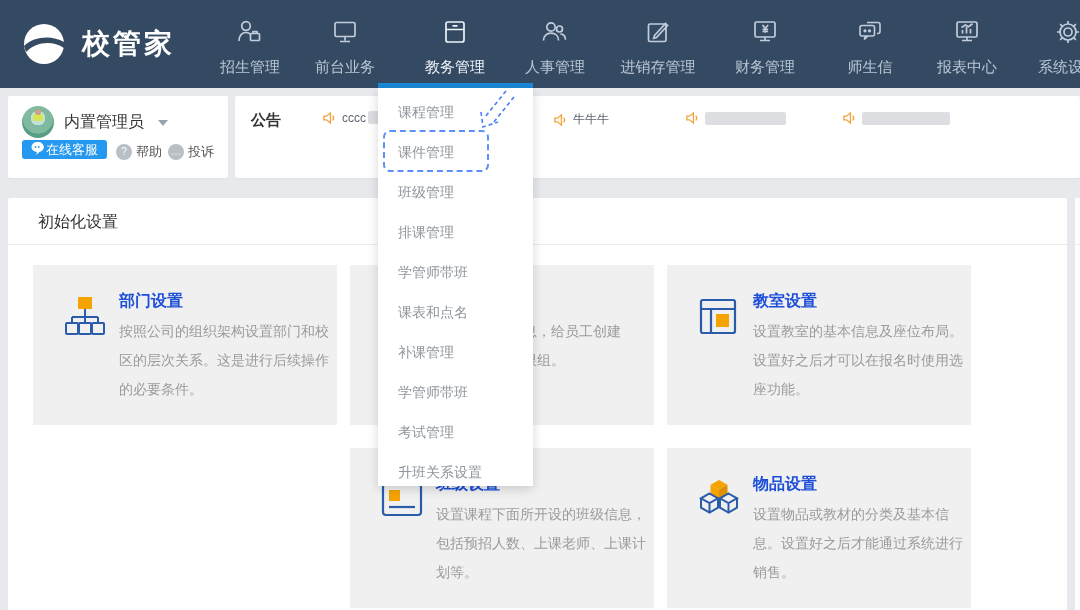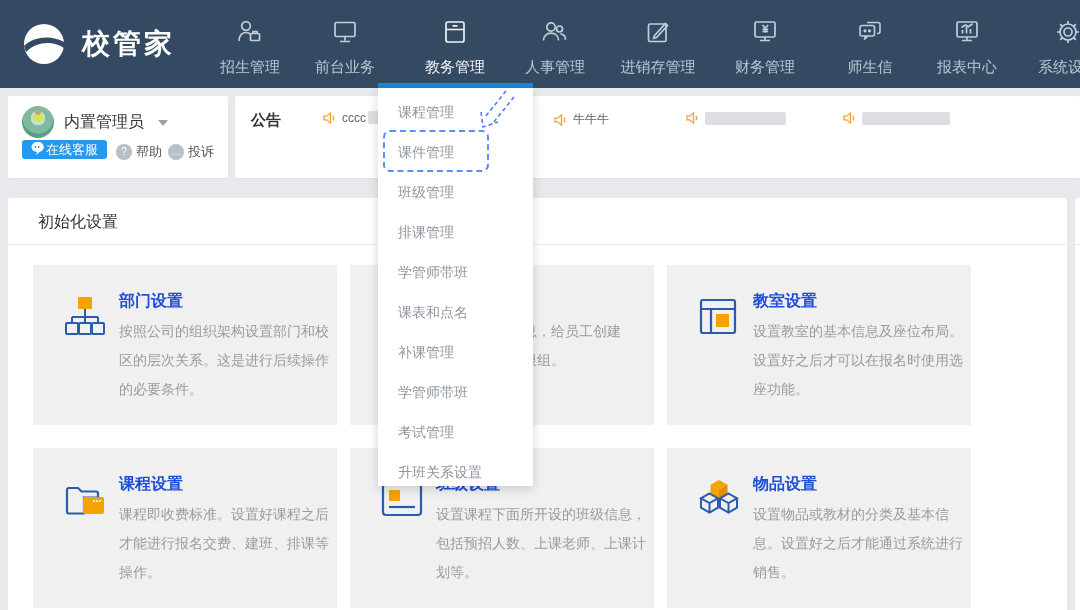--- a/index.html
+++ b/index.html
@@ -279,33 +279,20 @@
       <svg width="44" height="44" viewBox="0 0 44 44">
         <rect x="4" y="5" width="34" height="33" rx="2" fill="none" stroke="#2a5caa" stroke-width="2.2"></rect>
         <path d="M4,14 h34 M14,14 v24" stroke="#2a5caa" stroke-width="2.2"></path>
         <rect x="19" y="19" width="13" height="13" fill="#f5a300"></rect>
       </svg>
     </span>
     <div class="ctitle">教室设置</div>
     <div class="cdesc">设置教室的基本信息及座位布局。设置好之后才可以在报名时使用选座功能。</div>
   </div>
 
-  <div class="card" style="left:25px; top:250px">
-    <span class="cicon">
-      <svg width="44" height="44" viewBox="0 0 44 44">
-        <path d="M4,12 a2,2 0 0 1 2,-2 h9 l3.5,3.5 h14.5 a2,2 0 0 1 2,2 v4 h-14 v16 h-15 a2,2 0 0 1 -2,-2 z" fill="none" stroke="#2a5caa" stroke-width="2.2"></path>
-        <rect x="20" y="19" width="21" height="17" rx="2" fill="#f5a300"></rect>
-        <circle cx="34" cy="23" r="1" fill="#fff"></circle>
-          <circle cx="37" cy="23" r="1" fill="#fff"></circle>
-          <circle cx="31" cy="23" r="1" fill="#fff"></circle>
-      </svg>
-    </span>
-    <div class="ctitle">课程设置</div>
-    <div class="cdesc">课程即收费标准。设置好课程之后才能进行报名交费、建班、排课等操作。</div>
-  </div>
 
   <div class="card" style="left:342px; top:250px">
     <span class="cicon">
       <svg width="44" height="44" viewBox="0 0 44 44">
         <rect x="3" y="6" width="38" height="31" rx="3" fill="none" stroke="#2a5caa" stroke-width="2.2"></rect>
         <rect x="9" y="12" width="11" height="11" fill="#f5a300"></rect>
         <path d="M9,29 h26" stroke="#2a5caa" stroke-width="2.2"></path>
       </svg>
     </span>
     <div class="ctitle">班级设置</div>

